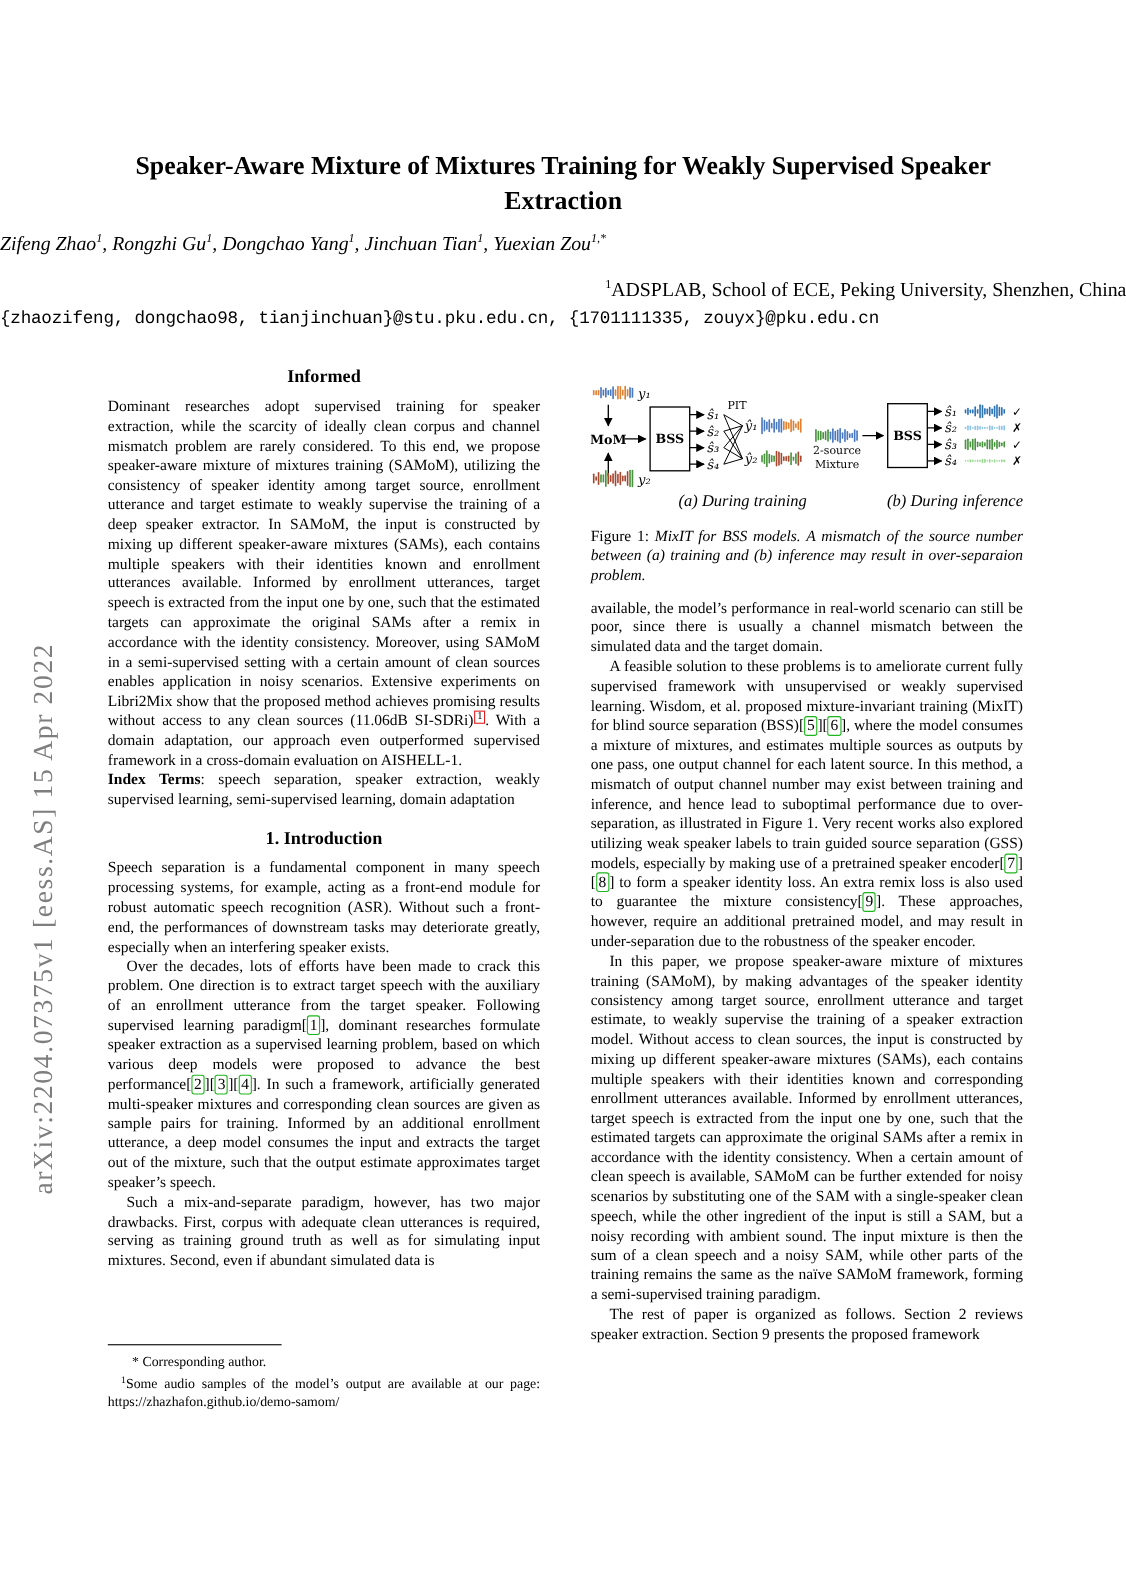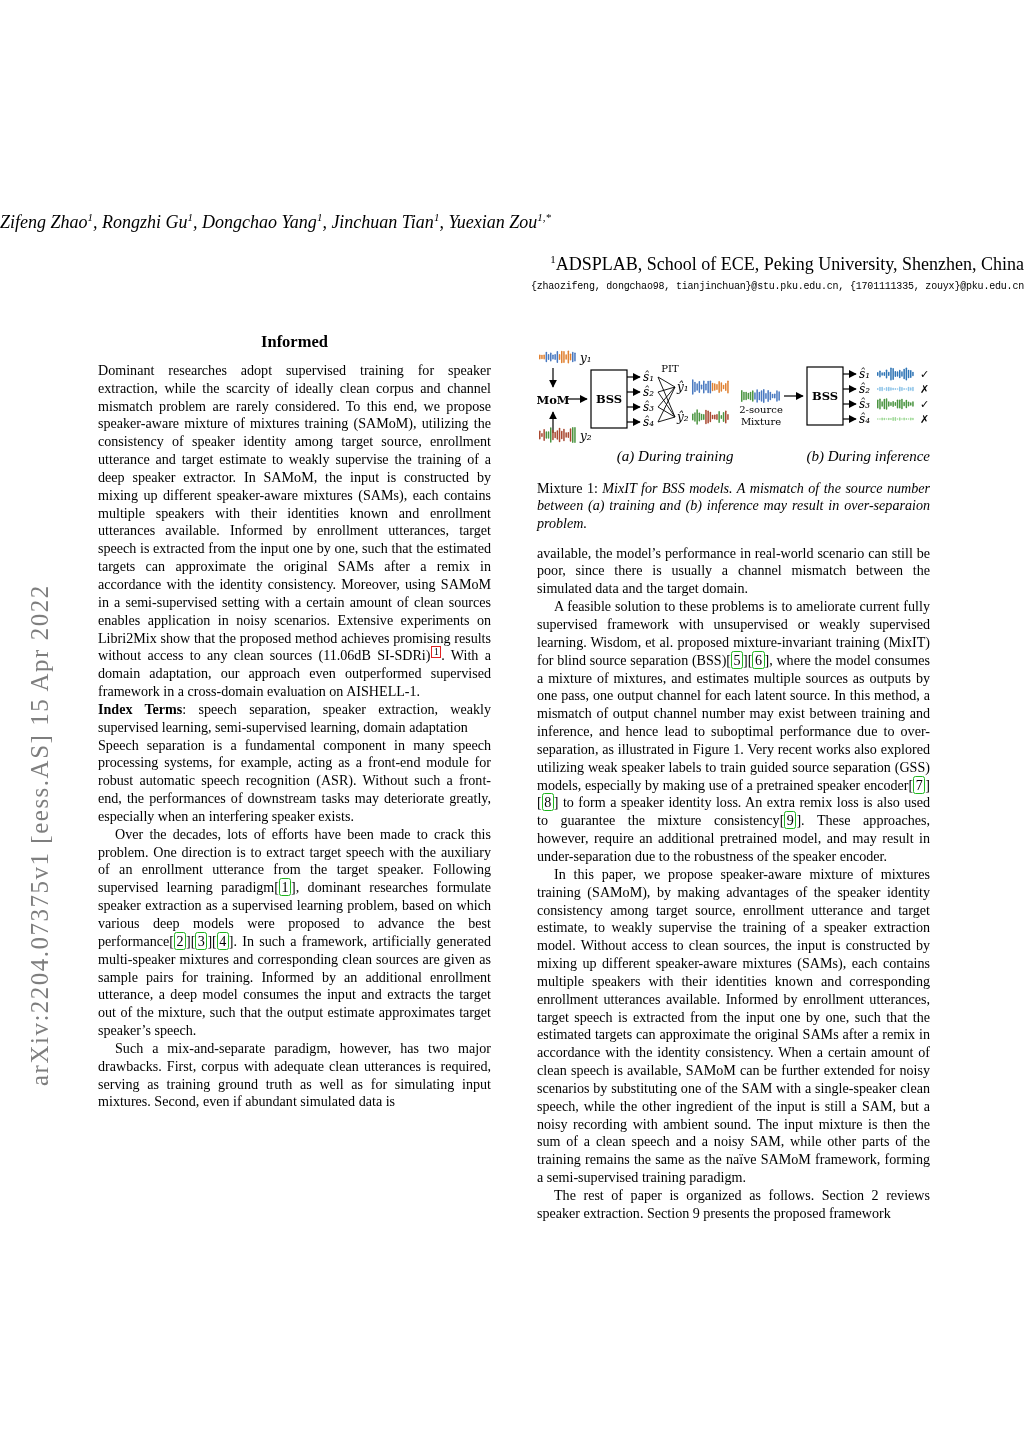--- a/index.html
+++ b/index.html
@@ -11,22 +11,22 @@
          white-space:nowrap;font-size:25px;color:var(--arxiv,#7e7e7e);letter-spacing:1.5px;}
 
   
   .title-block{position:absolute;top:136px;left:0;width:100%;text-align:center;
                font-weight:bold;font-size:23.5px;line-height:1.35;}
   .authors{position:absolute;top:211px;left:0;width:100%;text-align:left;
            font-style:italic;font-size:18px;}
   .authors sup{font-size:11px;}
   .affiliation{position:absolute;top:253px;left:0;width:100%;text-align:right;font-size:18px;}
   .affiliation sup{font-size:11px;}
-  .emails{position:absolute;top:281px;left:0;width:100%;text-align:right;
-          font-family:"Liberation Mono", monospace;font-size:10px;letter-spacing:-0.2px;}
+  .emails{position:absolute;top:281px;left:0;width:100%;text-align:left;
+          font-family:"Liberation Mono", monospace;font-size:16px;letter-spacing:-0.2px;}
 
   
   .col{position:absolute;width:393px;font-size:14.1px;line-height:17.85px;}
   .col-left{left:98px;top:333px;}
   .col-right{left:537px;top:346px;}
   .just{text-align:justify;margin:0;}
   .ind{text-indent:17px;}
   h2{font-size:16.5px;text-align:center;font-weight:bold;margin:0 0 11px 0;}
   h2.sec{margin:16px 0 11px 0;}
   .index-terms b{font-weight:bold;}
@@ -60,31 +60,36 @@
   .figcap{margin:14px 0 12px 0;text-align:justify;font-size:14.1px;line-height:17.6px;}
   .figcap i{font-style:italic;}
 </style>
 </head>
 <body>
 
 <div class="page">
 
   <div class="arxiv">arXiv:2204.07375v1  [eess.AS]  15 Apr 2022</div>
 
+  <div class="title-block">
+    <span>Speaker-Aware Mixture of Mixtures Training for Weakly Supervised Speaker</span><br>
+    <span>Extraction</span>
+  </div>
 
   <div class="authors"><span>Zifeng Zhao<sup>1</sup></span>, <span>Rongzhi Gu<sup>1</sup></span>, <span>Dongchao Yang<sup>1</sup></span>, <span>Jinchuan Tian<sup>1</sup></span>, <span>Yuexian Zou<sup>1,*</sup></span></div>
 
   <div class="affiliation"><sup>1</sup><span>ADSPLAB, School of ECE, Peking University, Shenzhen, China</span></div>
 
   <div class="emails">{zhaozifeng, dongchao98, tianjinchuan}@stu.pku.edu.cn, {1701111335, zouyx}@pku.edu.cn</div>
 
   <section class="col col-left">
     <h2>Informed</h2>
     <p class="just">Dominant researches adopt supervised training for speaker extraction, while the scarcity of ideally clean corpus and channel mismatch problem are rarely considered. To this end, we propose speaker-aware mixture of mixtures training (SAMoM), utilizing the consistency of speaker identity among target source, enrollment utterance and target estimate to weakly supervise the training of a deep speaker extractor. In SAMoM, the input is constructed by mixing up different speaker-aware mixtures (SAMs), each contains multiple speakers with their identities known and enrollment utterances available. Informed by enrollment utterances, target speech is extracted from the input one by one, such that the estimated targets can approximate the original SAMs after a remix in accordance with the identity consistency. Moreover, using SAMoM in a semi-supervised setting with a certain amount of clean sources enables application in noisy scenarios. Extensive experiments on Libri2Mix show that the proposed method achieves promising results without access to any clean sources (11.06dB SI-SDRi)<sup class="fnmark">1</sup>. With a domain adaptation, our approach even outperformed supervised framework in a cross-domain evaluation on AISHELL-1.</p>
     <p class="just index-terms"><b>Index Terms</b><span>: speech separation, speaker extraction, weakly supervised learning, semi-supervised learning, domain adaptation</span></p>
+    <h2 class="sec">1.  Introduction</h2>
     <div>
         <p class="just">Speech separation is a fundamental component in many speech processing systems, for example, acting as a front-end module for robust automatic speech recognition (ASR). Without such a front-end, the performances of downstream tasks may deteriorate greatly, especially when an interfering speaker exists.</p>
         <p class="just ind">Over the decades, lots of efforts have been made to crack this problem. One direction is to extract target speech with the auxiliary of an enrollment utterance from the target speaker. Following supervised learning paradigm[<span class="cite">1</span>], dominant researches formulate speaker extraction as a supervised learning problem, based on which various deep models were proposed to advance the best performance[<span class="cite">2</span>][<span class="cite">3</span>][<span class="cite">4</span>]. In such a framework, artificially generated multi-speaker mixtures and corresponding clean sources are given as sample pairs for training. Informed by an additional enrollment utterance, a deep model consumes the input and extracts the target out of the mixture, such that the output estimate approximates target speaker’s speech.</p>
         <p class="just ind">Such a mix-and-separate paradigm, however, has two major drawbacks. First, corpus with adequate clean utterances is required, serving as training ground truth as well as for simulating input mixtures. Second, even if abundant simulated data is</p>
       </div>
   </section>
 
   <section class="col col-right">
 
     <div class="figure-block">
@@ -316,25 +321,30 @@
           <text class="mark" x="383" y="62">✓</text>
           <text class="mark" x="383" y="77">✗</text>
         </g>
       </svg>
 
       <div class="fig-captions">
         <span>(a) During training</span>
         <span>(b) During inference</span>
       </div>
 
-      <p class="figcap"><span>Mixture 1:</span> <i>MixIT for BSS models. A mismatch of the source number between (a) training and (b) inference may result in over-separaion problem.</i></p>
+      <p class="figcap"><span>Figure 1:</span> <i>MixIT for BSS models. A mismatch of the source number between (a) training and (b) inference may result in over-separaion problem.</i></p>
     </div>
 
     <div>
         <p class="just">available, the model’s performance in real-world scenario can still be poor, since there is usually a channel mismatch between the simulated data and the target domain.</p>
         <p class="just ind">A feasible solution to these problems is to ameliorate current fully supervised framework with unsupervised or weakly supervised learning. Wisdom, et al. proposed mixture-invariant training (MixIT) for blind source separation (BSS)[<span class="cite">5</span>][<span class="cite">6</span>], where the model consumes a mixture of mixtures, and estimates multiple sources as outputs by one pass, one output channel for each latent source. In this method, a mismatch of output channel number may exist between training and inference, and hence lead to suboptimal performance due to over-separation, as illustrated in Figure 1. Very recent works also explored utilizing weak speaker labels to train guided source separation (GSS) models, especially by making use of a pretrained speaker encoder[<span class="cite">7</span>][<span class="cite">8</span>] to form a speaker identity loss. An extra remix loss is also used to guarantee the mixture consistency[<span class="cite">9</span>]. These approaches, however, require an additional pretrained model, and may result in under-separation due to the robustness of the speaker encoder.</p>
         <p class="just ind">In this paper, we propose speaker-aware mixture of mixtures training (SAMoM), by making advantages of the speaker identity consistency among target source, enrollment utterance and target estimate, to weakly supervise the training of a speaker extraction model. Without access to clean sources, the input is constructed by mixing up different speaker-aware mixtures (SAMs), each contains multiple speakers with their identities known and corresponding enrollment utterances available. Informed by enrollment utterances, target speech is extracted from the input one by one, such that the estimated targets can approximate the original SAMs after a remix in accordance with the identity consistency. When a certain amount of clean speech is available, SAMoM can be further extended for noisy scenarios by substituting one of the SAM with a single-speaker clean speech, while the other ingredient of the input is still a SAM, but a noisy recording with ambient sound. The input mixture is then the sum of a clean speech and a noisy SAM, while other parts of the training remains the same as the naïve SAMoM framework, forming a semi-supervised training paradigm.</p>
         <p class="just ind">The rest of paper is organized as follows. Section 2 reviews speaker extraction. Section 9 presents the proposed framework</p>
       </div>
   </section>
 
+  <div class="footnotes">
+    <div class="fn-rule"></div>
+    <p class="fn1">* Corresponding author.</p>
+    <p class="fn2"><sup>1</sup><span>Some audio samples of the model’s output are available at our page: https://zhazhafon.github.io/demo-samom/</span></p>
+  </div>
 
 </div>
 
 </body></html>

